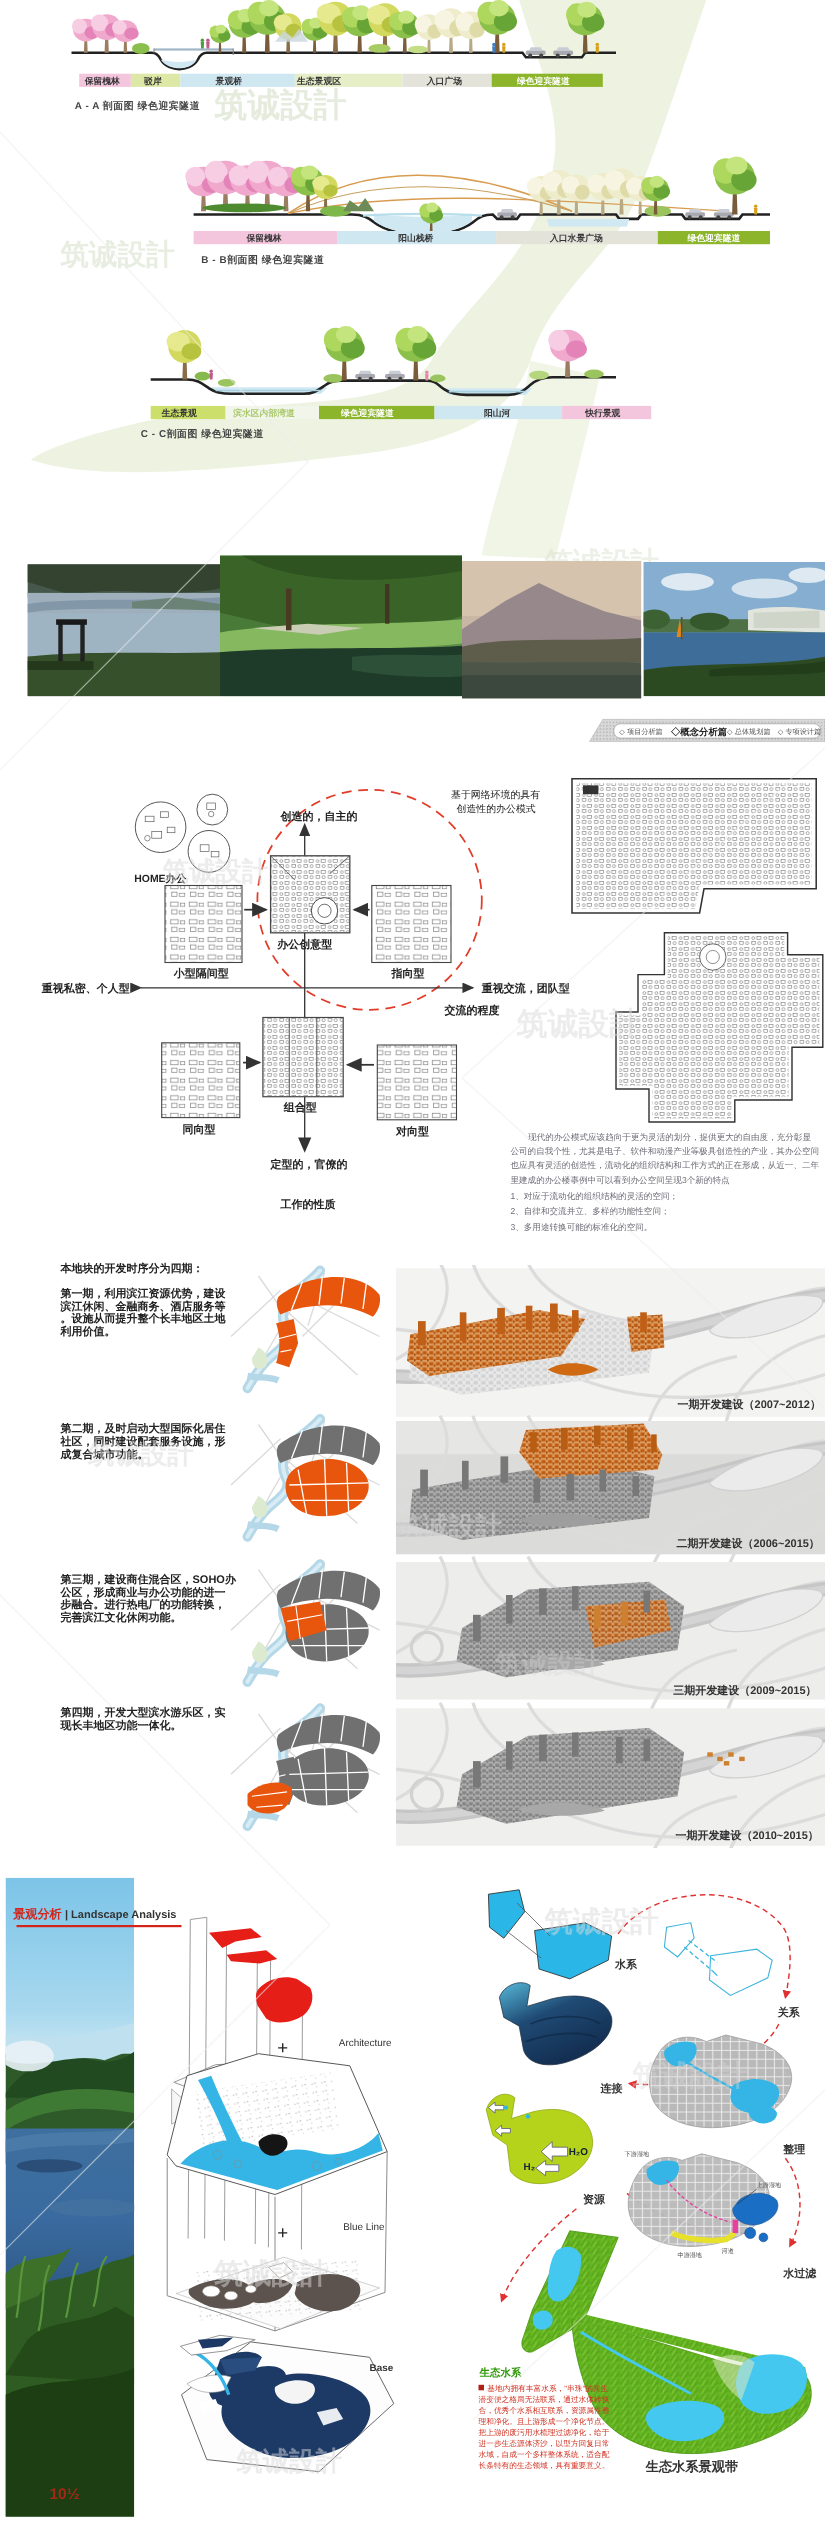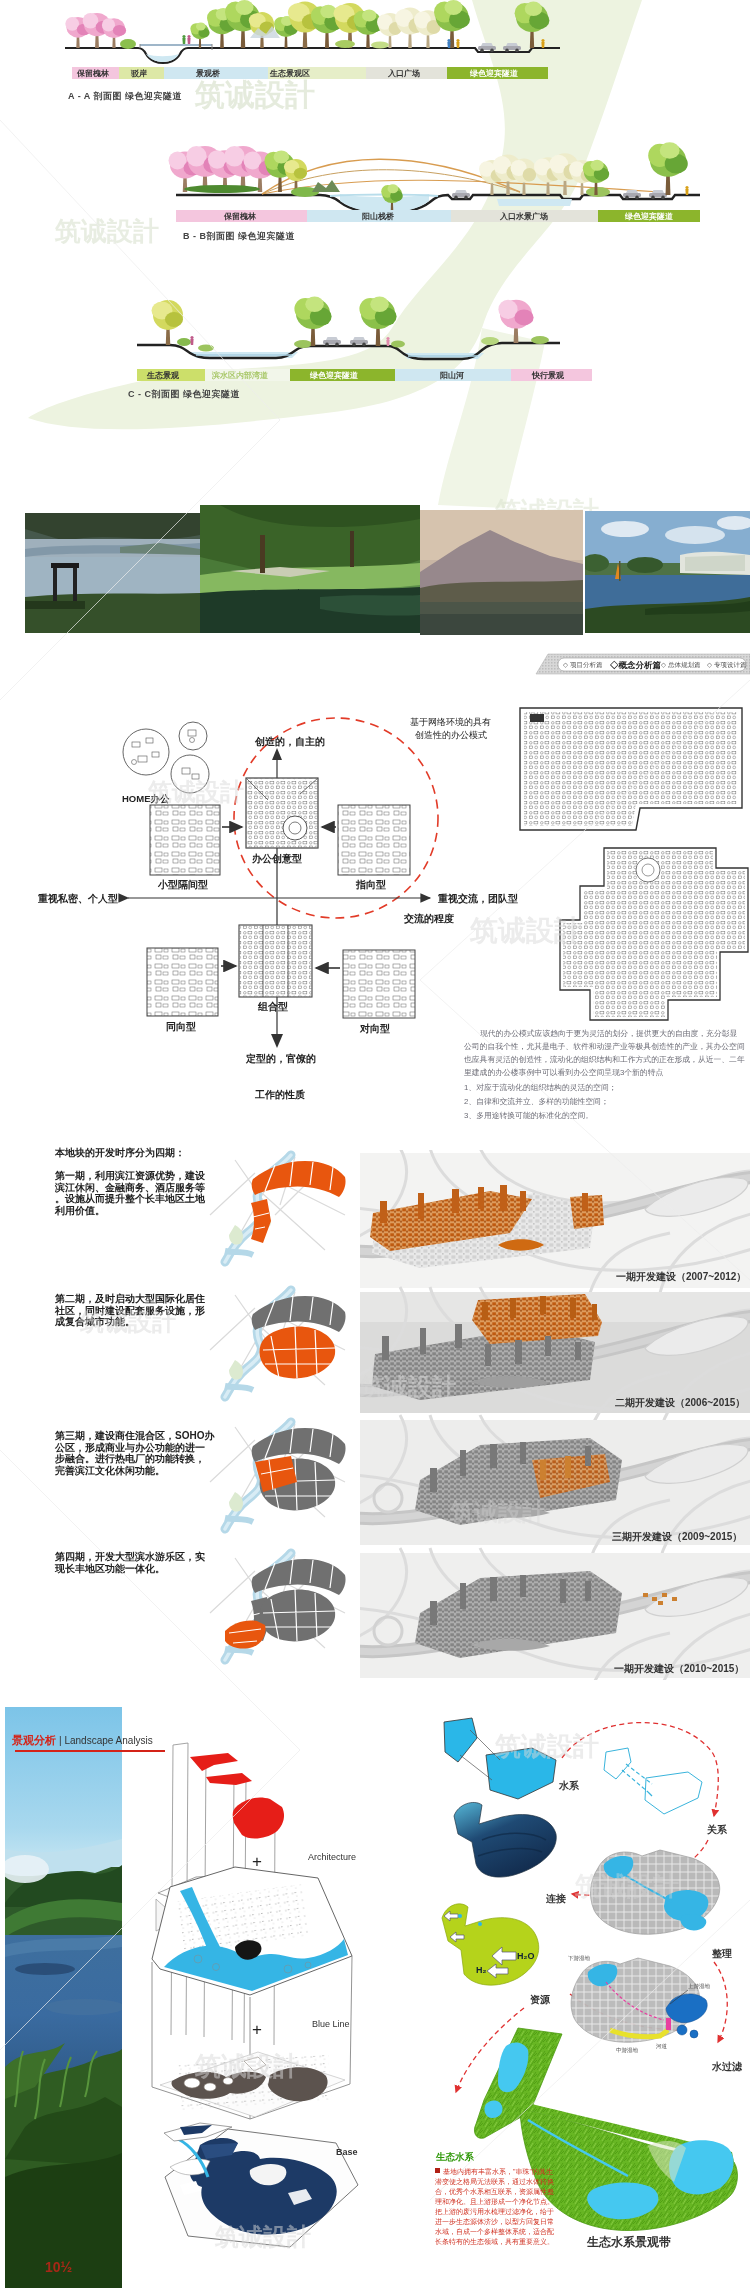--- a/index.html
+++ b/index.html
@@ -667,21 +667,21 @@
   <path d="M0,388 C30,360 60,368 90,352 C100,346 110,348 117,342 L117,581 L0,581 Z" fill="#2f5c22"></path>
   <path d="M0,360 C20,340 40,350 60,336 L30,380 L0,392 Z" fill="#3d7029"></path>
   <path d="M20,420 C40,400 70,408 100,390 L117,400 L117,460 L0,452 Z" fill="#234a18"></path>
   <path d="M0,470 C40,452 80,462 117,446 L117,581 L0,581 Z" fill="#1c3e12"></path>
   <g stroke="#58953c" stroke-width="2" fill="none">
     <path d="M10,400 C14,380 12,360 18,344 M30,412 C36,390 32,370 40,352 M55,400 C60,382 58,366 66,350 M80,390 C86,372 82,358 92,344"></path>
   </g>
   <text x="40" y="565" font-size="14" fill="#c02418" font-weight="bold" opacity="0.85">10½</text>
 </svg>
 
-<div class="abs" style="left:12px;top:1733px;font-size:11px;font-weight:bold;color:#d42318;white-space:nowrap">景观分析 <span style="color:#333;font-weight:normal;font-size:10px">| Landscape Analysis</span></div>
+<div class="abs" style="left:12px;top:1733px;font-size:11px;font-weight:bold;color:#d42318;white-space:nowrap">景观分析 <span style="color:#333;font-weight:bold;font-size:10px">| Landscape Analysis</span></div>
 <div class="abs" style="left:15px;top:1750px;width:150px;height:2px;background:#d42318"></div>
 
 <svg class="abs" style="left:140px;top:1715px" width="240" height="560" viewBox="0 0 240 560">
   <defs>
     <pattern id="speck" width="9" height="8" patternUnits="userSpaceOnUse">
       <circle cx="2" cy="2" r="0.7" fill="#888"></circle>
         <circle cx="6" cy="5" r="0.6" fill="#999"></circle>
         <rect x="4" y="1" width="1.6" height="1" fill="#777"></rect>
     </pattern>
   </defs>

